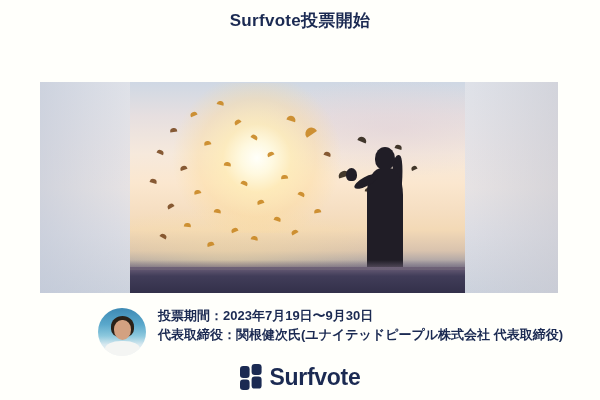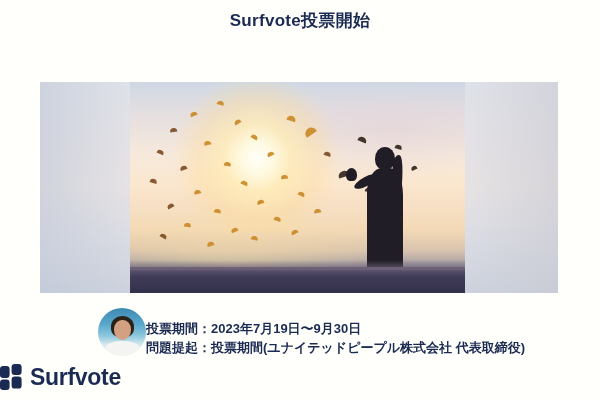--- a/index.html
+++ b/index.html
@@ -188,21 +188,22 @@
     background: #201d26;
     border-radius: 50% 50% 40% 40%;
   }
 
   
   .credit {
     position: absolute;
     left: 98px;
     top: 308px;
     display: flex;
-    align-items: flex-end;
+    align-items: flex-start;
+    gap: 12px;
   }
   .avatar {
     width: 48px;
     height: 48px;
     border-radius: 50%;
     flex: 0 0 auto;
     overflow: hidden;
     position: relative;
     background: linear-gradient(to bottom, #3d89b4 0%, #5aa8cb 34%, #8cc8dd 58%, #d6e8ef 76%, #f3f6f7 100%);
   }
@@ -241,20 +242,21 @@
   }
 
   
   .logo {
     position: absolute;
     left: 0;
     top: 364px;
     width: 600px;
     display: flex;
     align-items: center;
+    justify-content: center;
     gap: 7px;
   }
   .logo-mark {
     position: relative;
     width: 23px;
     height: 26px;
     flex: 0 0 auto;
   }
   .logo-text {
     font-size: 23px;
@@ -329,21 +331,21 @@
 </div>
 
 <div class="credit">
   <div class="avatar">
     <span class="avatar-hair"></span>
     <span class="avatar-face"></span>
     <span class="avatar-body"></span>
   </div>
   <div class="credit-lines">
     <div class="credit-line">投票期間：2023年7月19日〜9月30日</div>
-    <div class="credit-line">問題提起：投票期間(ユナイテッドピープル株式会社 代表取締役)</div>
+    <div class="credit-line">代表取締役：関根健次氏(ユナイテッドピープル株式会社 代表取締役)</div>
   </div>
 </div>
 
 <div class="logo">
   <span class="logo-mark">
     <svg width="23" height="26" viewBox="0 0 23 26" xmlns="http://www.w3.org/2000/svg">
       <rect x="0" y="2" width="9.6" height="12" rx="3.2" fill="#1B2A52"></rect>
       <rect x="0" y="15.6" width="9.6" height="10.4" rx="3.2" fill="#1B2A52"></rect>
       <rect x="11.6" y="0" width="10" height="11" rx="3.2" fill="#1B2A52"></rect>
       <rect x="11.6" y="12.6" width="10" height="12" rx="3.2" fill="#1B2A52"></rect>

